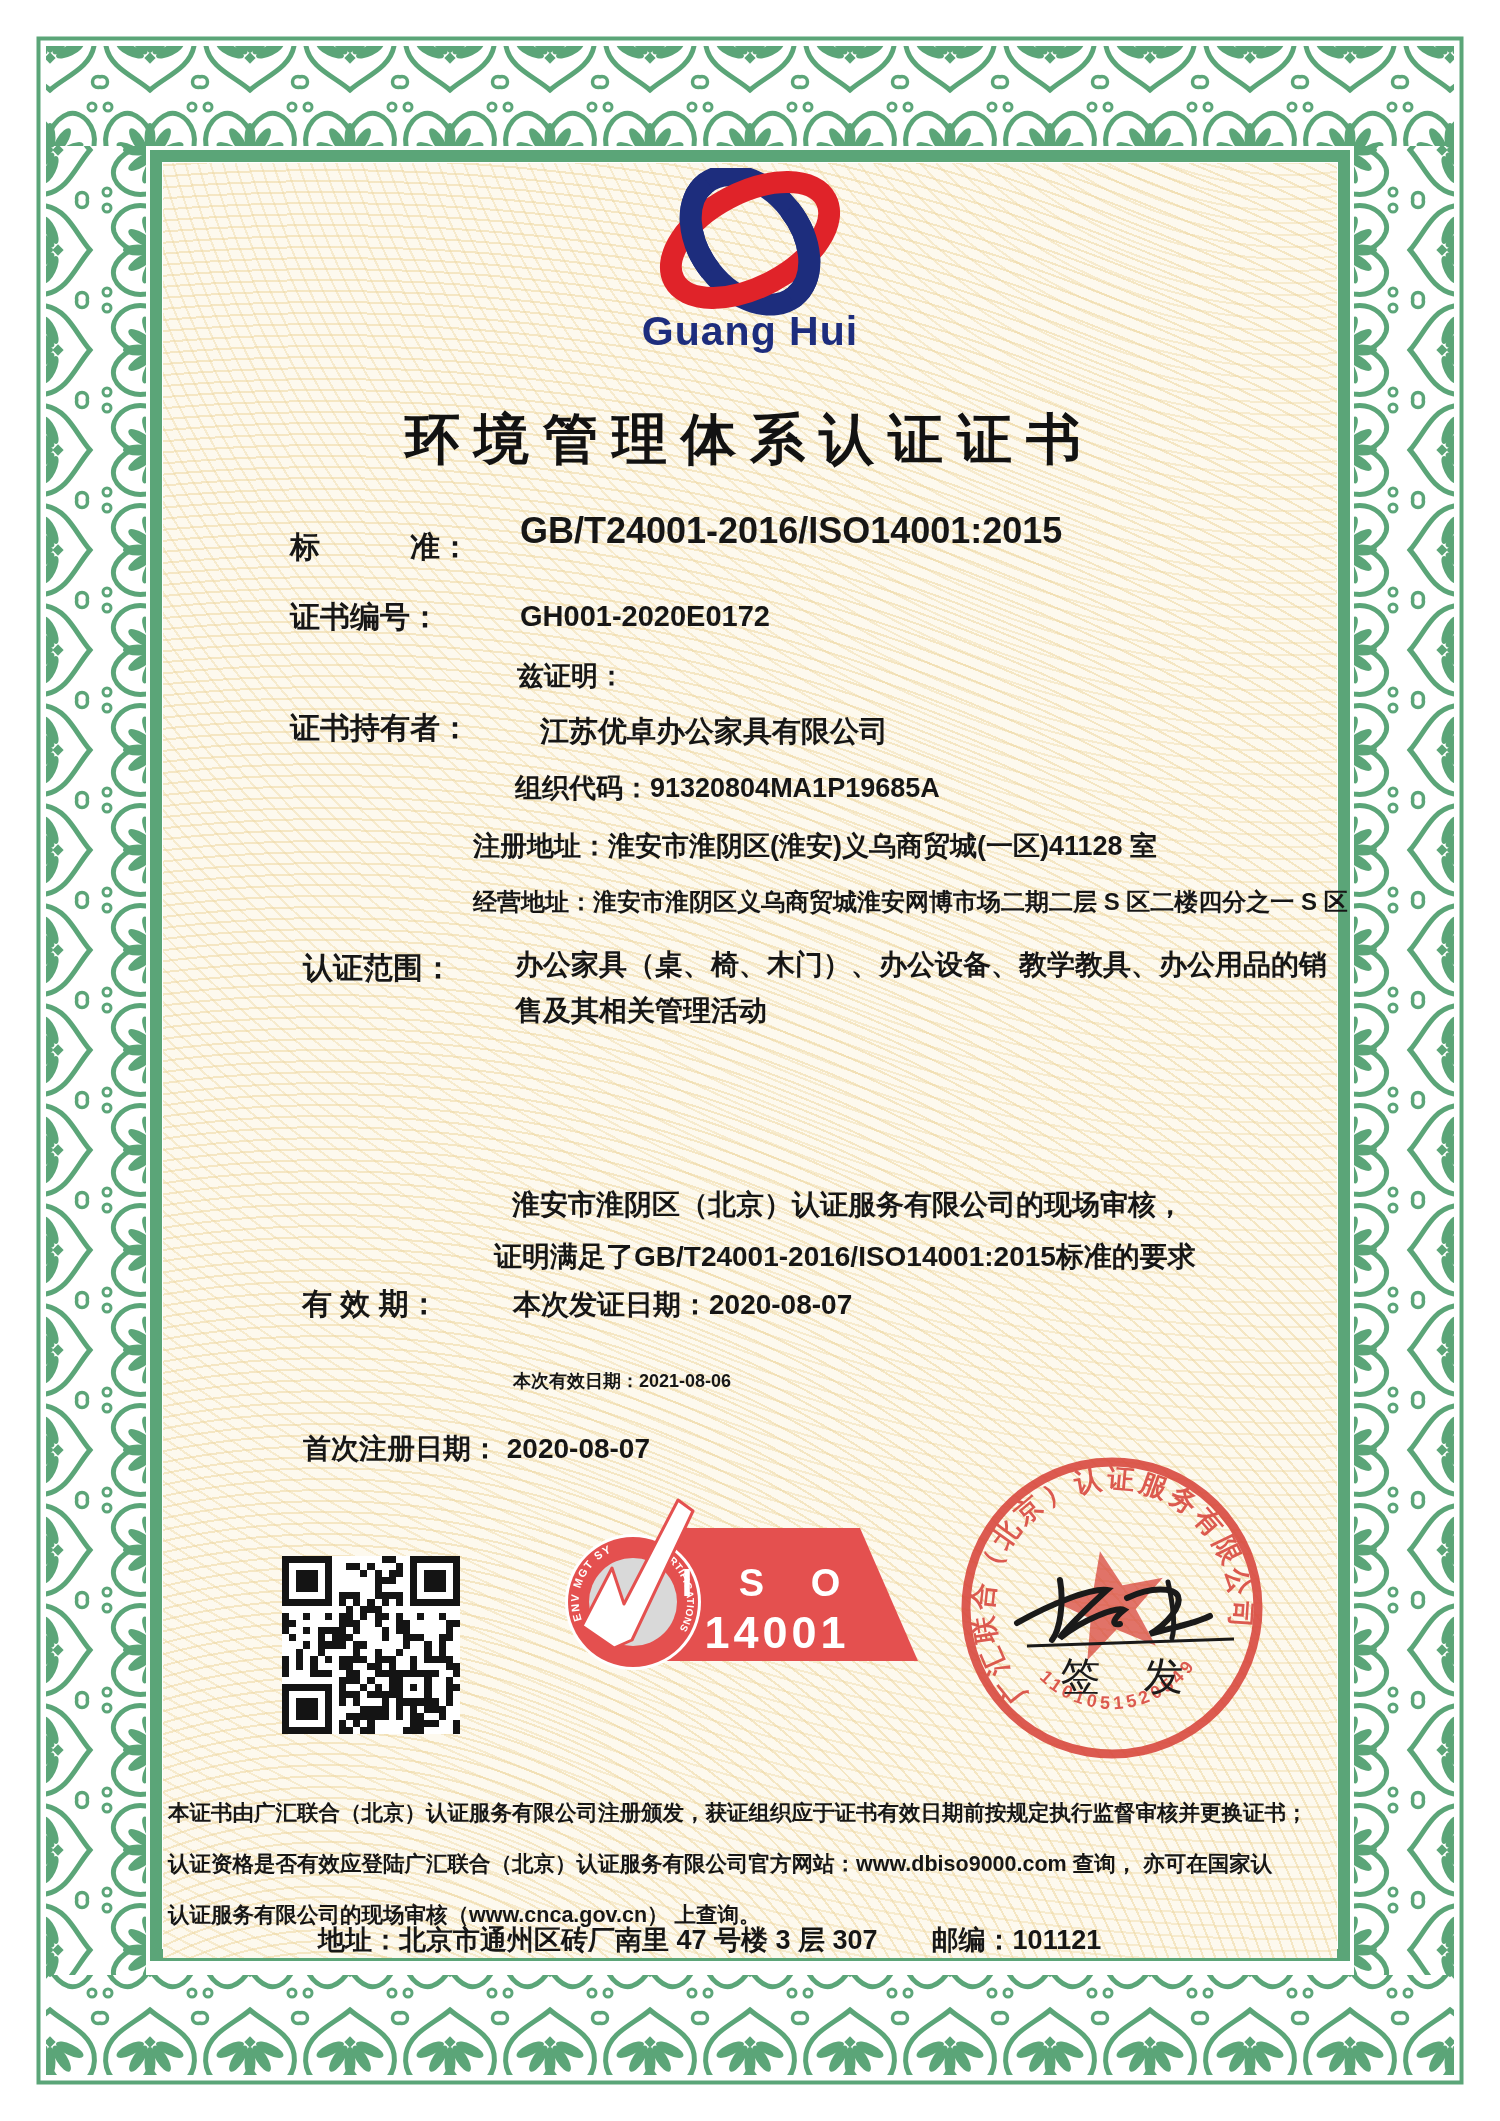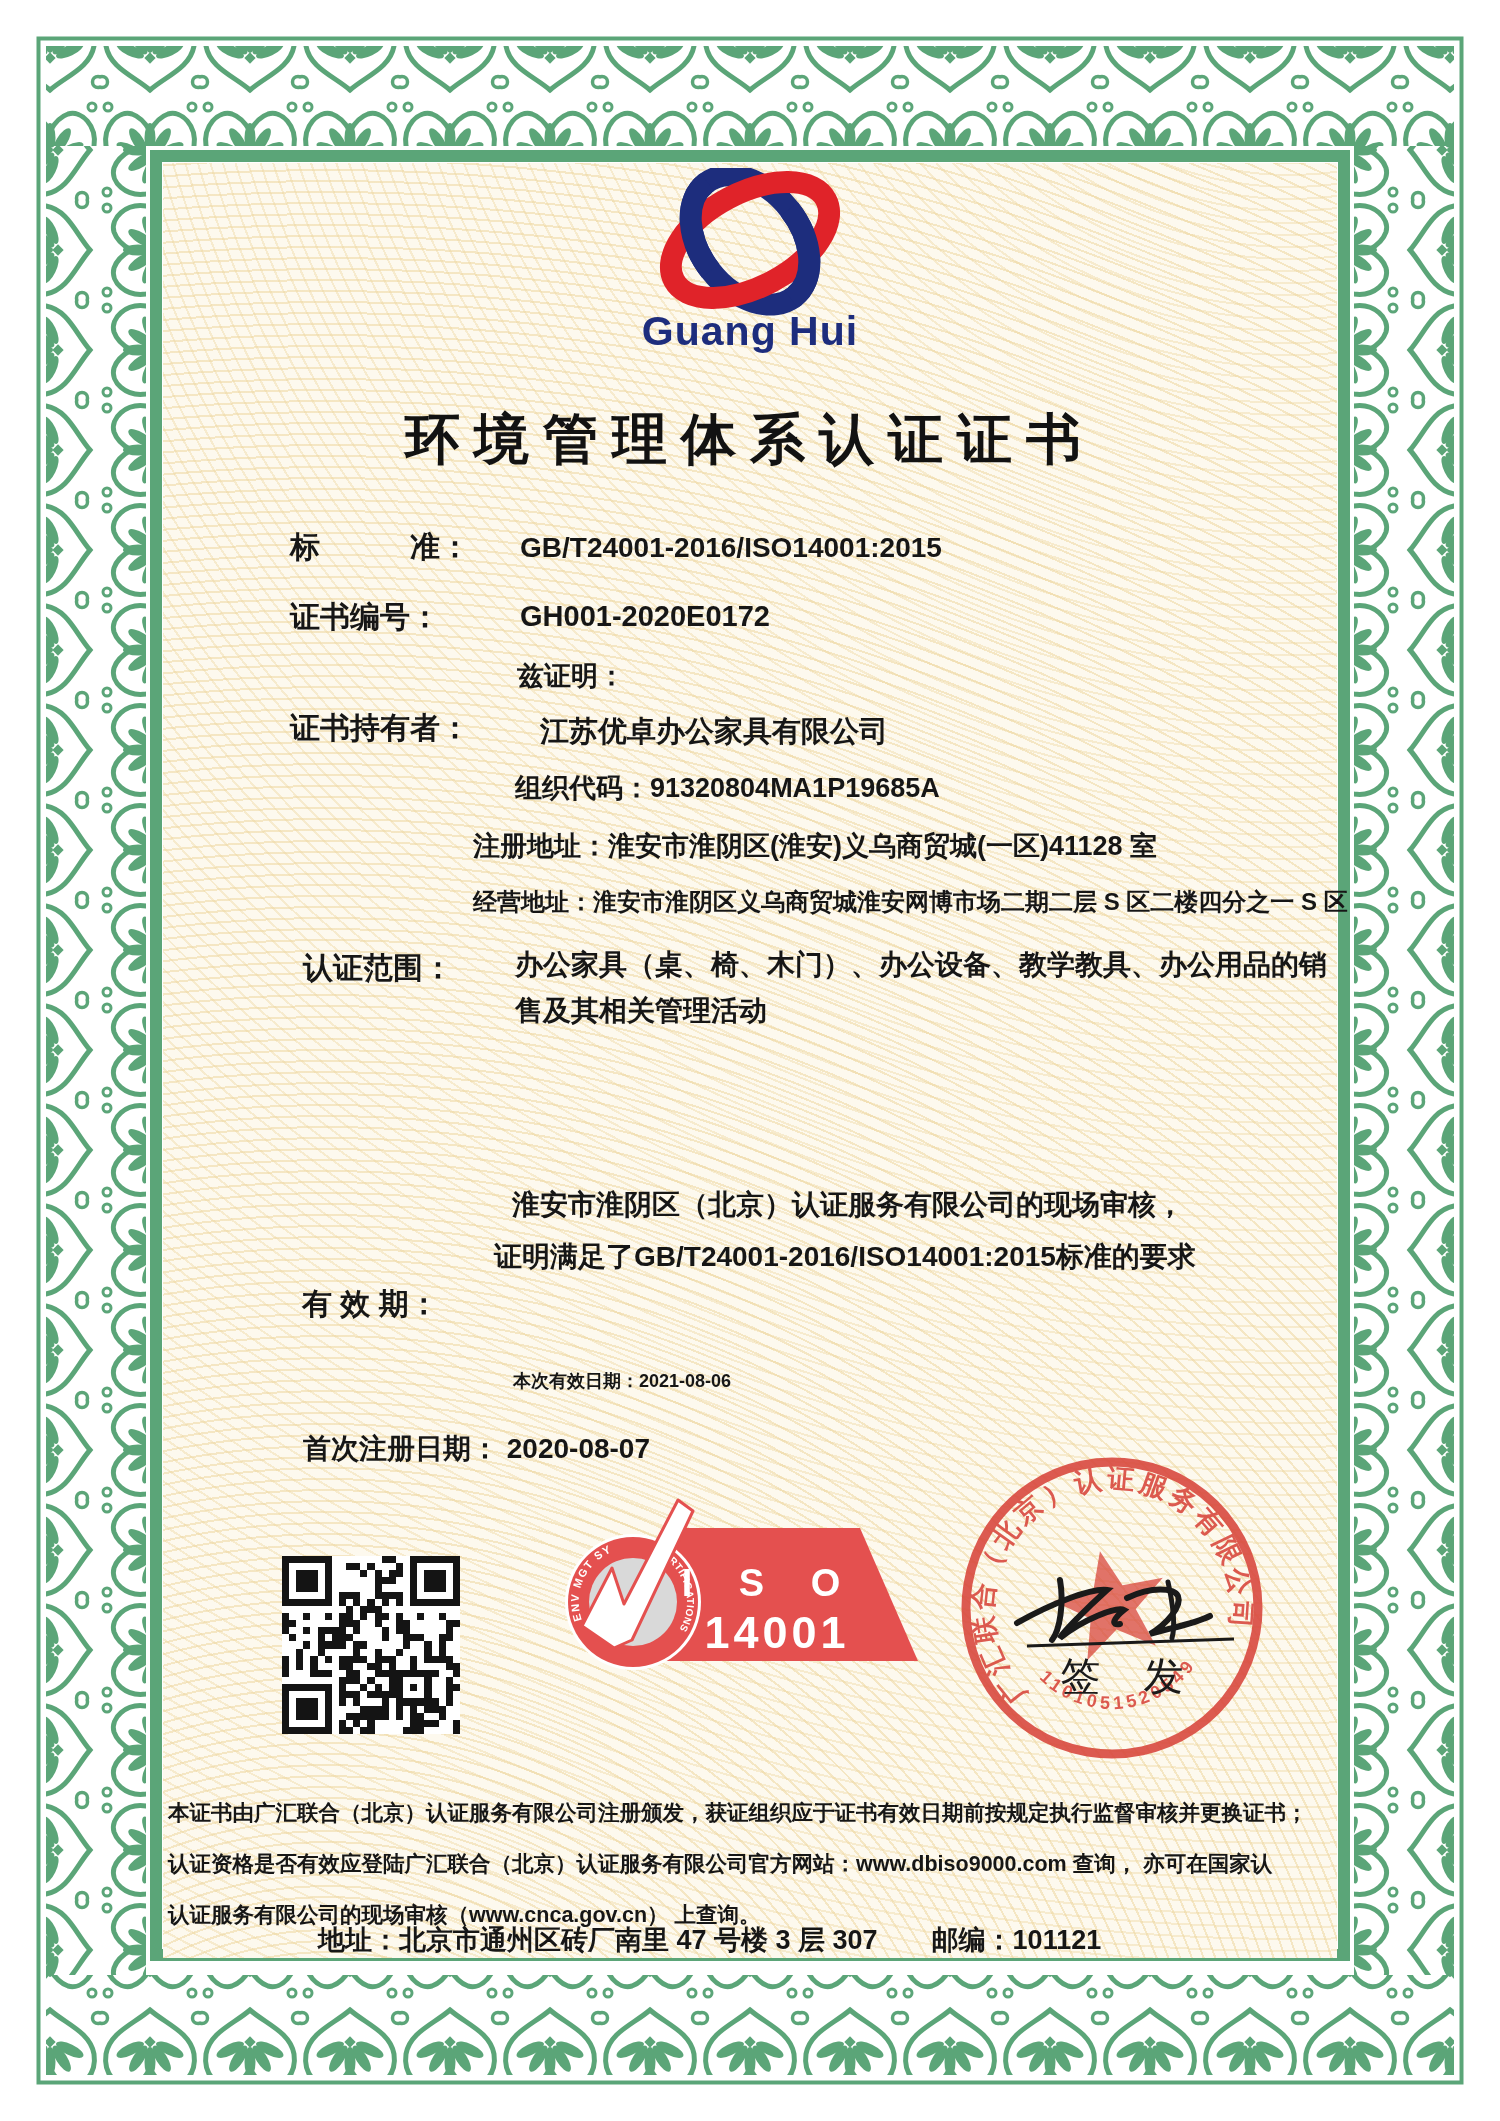--- a/index.html
+++ b/index.html
@@ -90,41 +90,42 @@
     </defs>
     <ellipse cx="140" cy="72" rx="72" ry="50" transform="rotate(52 140 72)" fill="none" stroke="#1d2d7d" stroke-width="22"></ellipse>
     <ellipse cx="140" cy="72" rx="86" ry="47" transform="rotate(-28 140 72)" fill="none" stroke="#e02329" stroke-width="22"></ellipse>
     <ellipse cx="140" cy="72" rx="72" ry="50" transform="rotate(52 140 72)" fill="none" stroke="#1d2d7d" stroke-width="22" clip-path="url(#weave)"></ellipse>
   </svg>
   <div class="logo-text">Guang Hui</div>
 
   <div class="title">环境管理体系认证证书</div>
 
   <div class="t" style="left:290px;top:527px;font-size:30px;">标　　　准：</div>
-  <div class="t" style="left:520px;top:532px;font-size:28px;">GB/T24001-2016/ISO14001:2015</div>
+  <div class="t" style="left:520px;top:510px;font-size:36px;">GB/T24001-2016/ISO14001:2015</div>
 
   <div class="t" style="left:290px;top:597px;font-size:30px;">证书编号：</div>
   <div class="t" style="left:520px;top:600px;font-size:29px;">GH001-2020E0172</div>
 
   <div class="t" style="left:517px;top:658px;font-size:27px;">兹证明：</div>
 
   <div class="t" style="left:290px;top:708px;font-size:30px;">证书持有者：</div>
   <div class="t" style="left:540px;top:712px;font-size:29px;text-align:right;">江苏优卓办公家具有限公司</div>
 
   <div class="t" style="left:515px;top:770px;font-size:27px;">组织代码：91320804MA1P19685A</div>
   <div class="t" style="left:473px;top:828px;font-size:27px;">注册地址：淮安市淮阴区(淮安)义乌商贸城(一区)41128 室</div>
   <div class="t" style="left:473px;top:886px;font-size:24px;">经营地址：淮安市淮阴区义乌商贸城淮安网博市场二期二层 S 区二楼四分之一 S 区</div>
 
   <div class="t" style="left:303px;top:948px;font-size:30px;">认证范围：</div>
   <div class="scope-value">办公家具（桌、椅、木门）、办公设备、教学教具、办公用品的销售及其相关管理活动</div>
 
   <div class="t" style="left:512px;top:1186px;font-size:28px;">淮安市淮阴区（北京）认证服务有限公司的现场审核，</div>
   <div class="t" style="left:494px;top:1238px;font-size:28px;">证明满足了GB/T24001-2016/ISO14001:2015标准的要求</div>
 
   <div class="t" style="left:302px;top:1284px;font-size:30px;">有 效 期：</div>
+  <div class="t" style="left:513px;top:1286px;font-size:28px;">本次发证日期：2020-08-07</div>
   <div class="t" style="left:513px;top:1369px;font-size:18px;">本次有效日期：2021-08-06</div>
 
   <div class="t" style="left:303px;top:1430px;font-size:28px;">首次注册日期： 2020-08-07</div>
 
   <svg id="qr-svg" class="abs" style="left:282px;top:1556px;" width="178" height="178" viewBox="0 0 25 25" shape-rendering="crispEdges">
     <rect x="0" y="0" width="25" height="25" fill="#ffffff"></rect>
   <rect x="0" y="0" width="1" height="1" fill="#141414"></rect>
       <rect x="1" y="0" width="1" height="1" fill="#141414"></rect>
       <rect x="2" y="0" width="1" height="1" fill="#141414"></rect>
       <rect x="3" y="0" width="1" height="1" fill="#141414"></rect>

